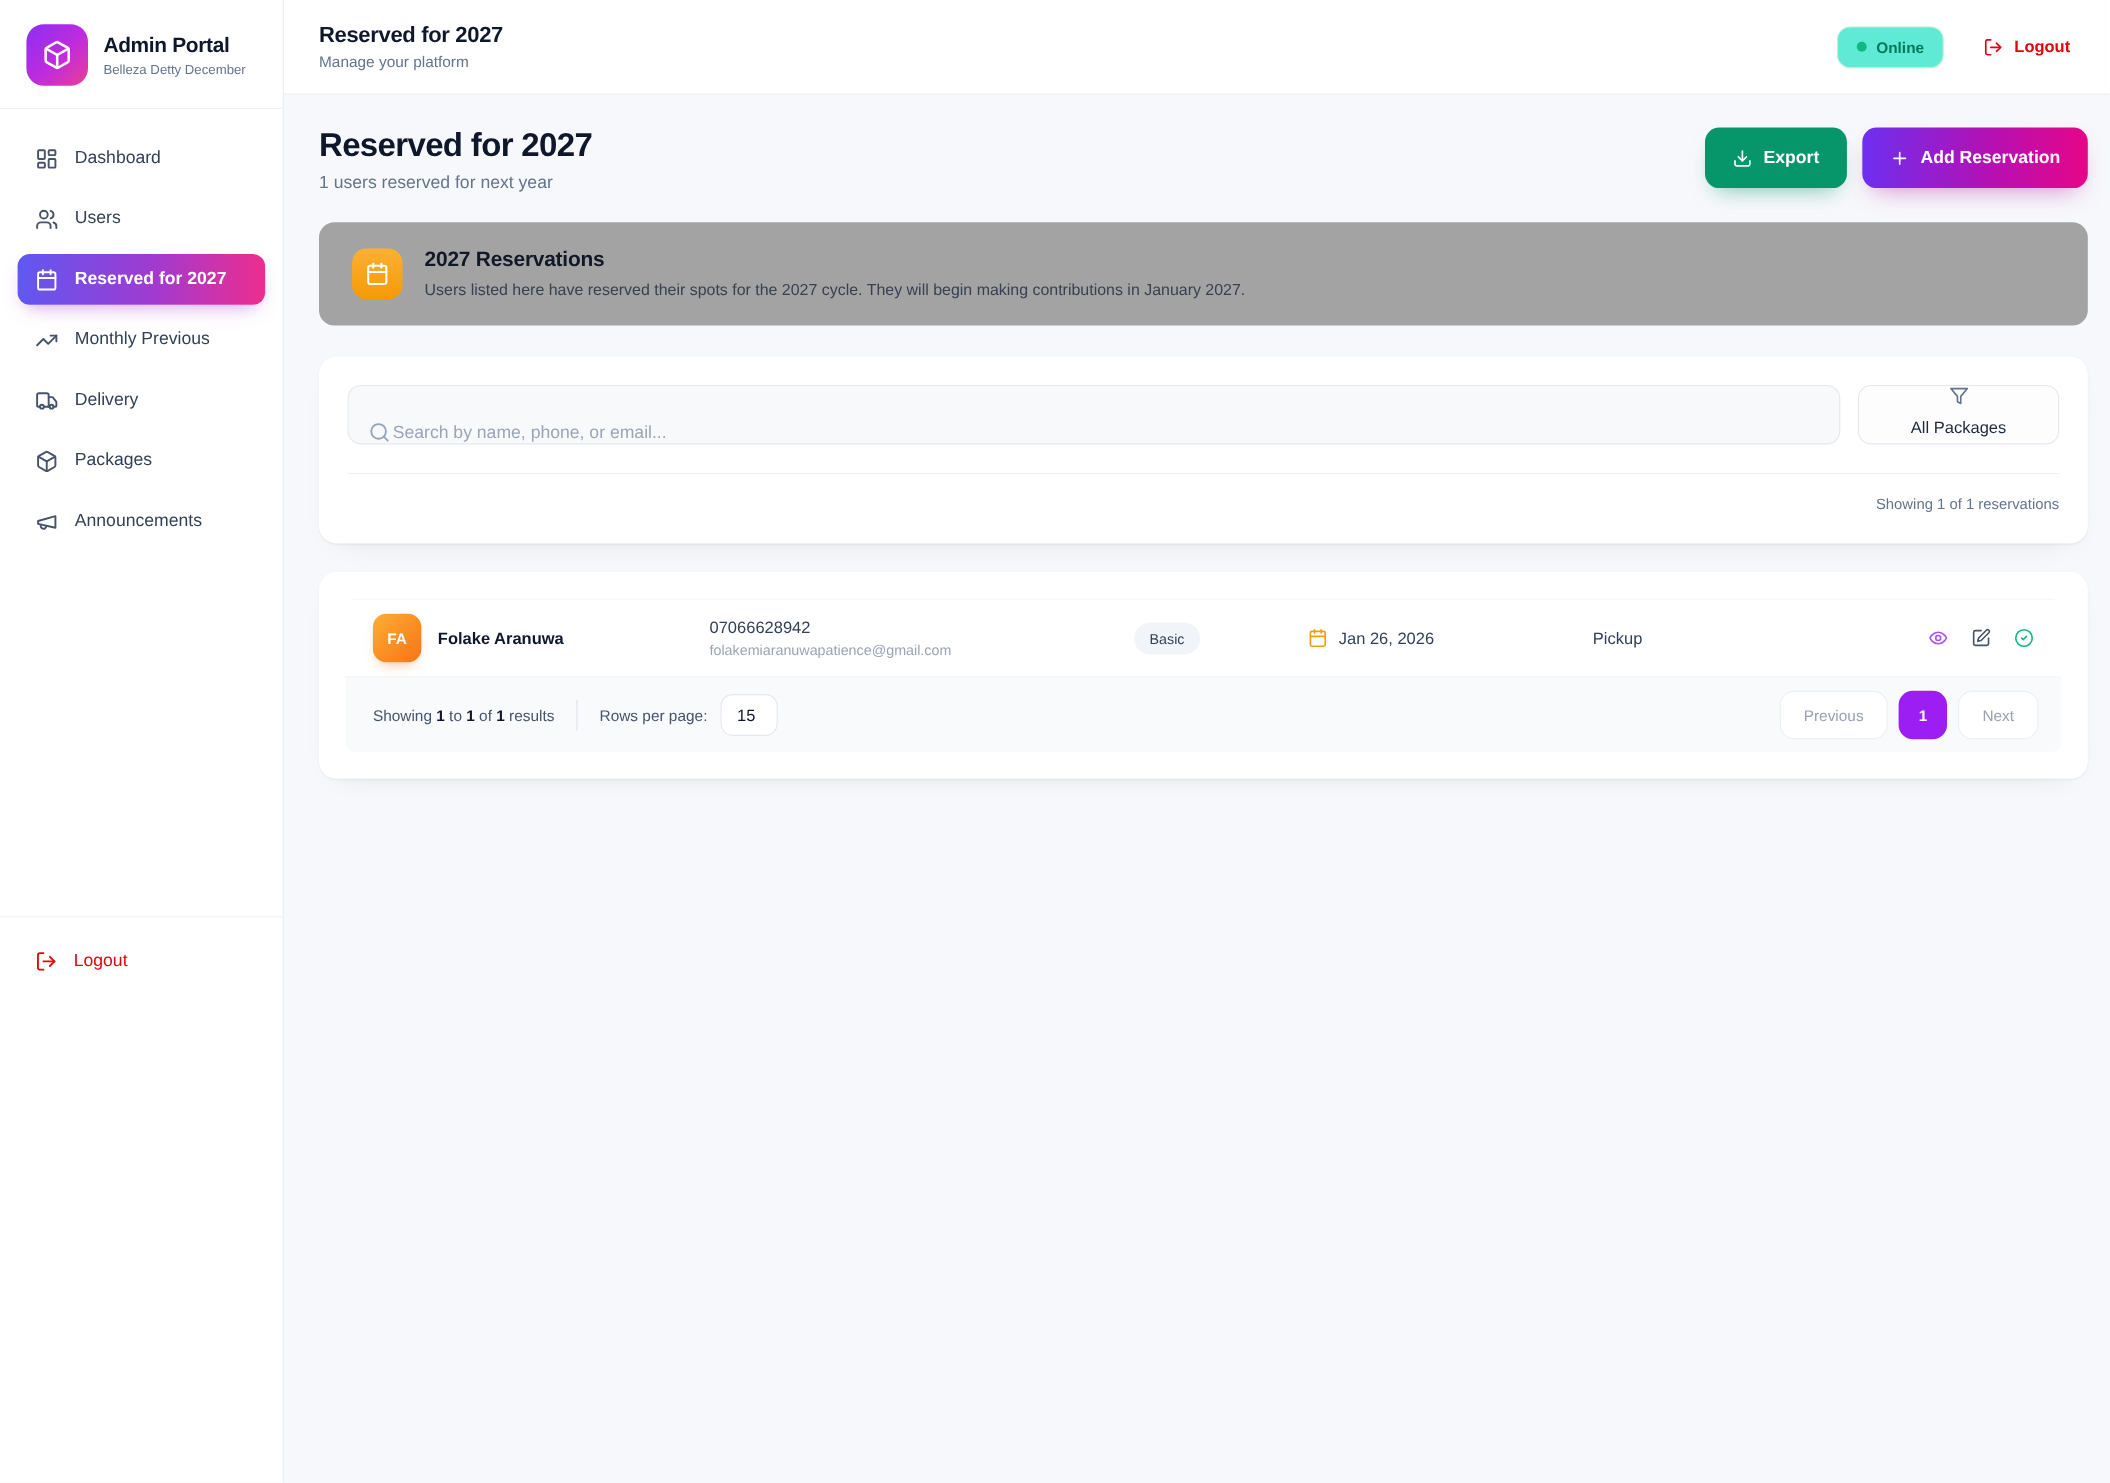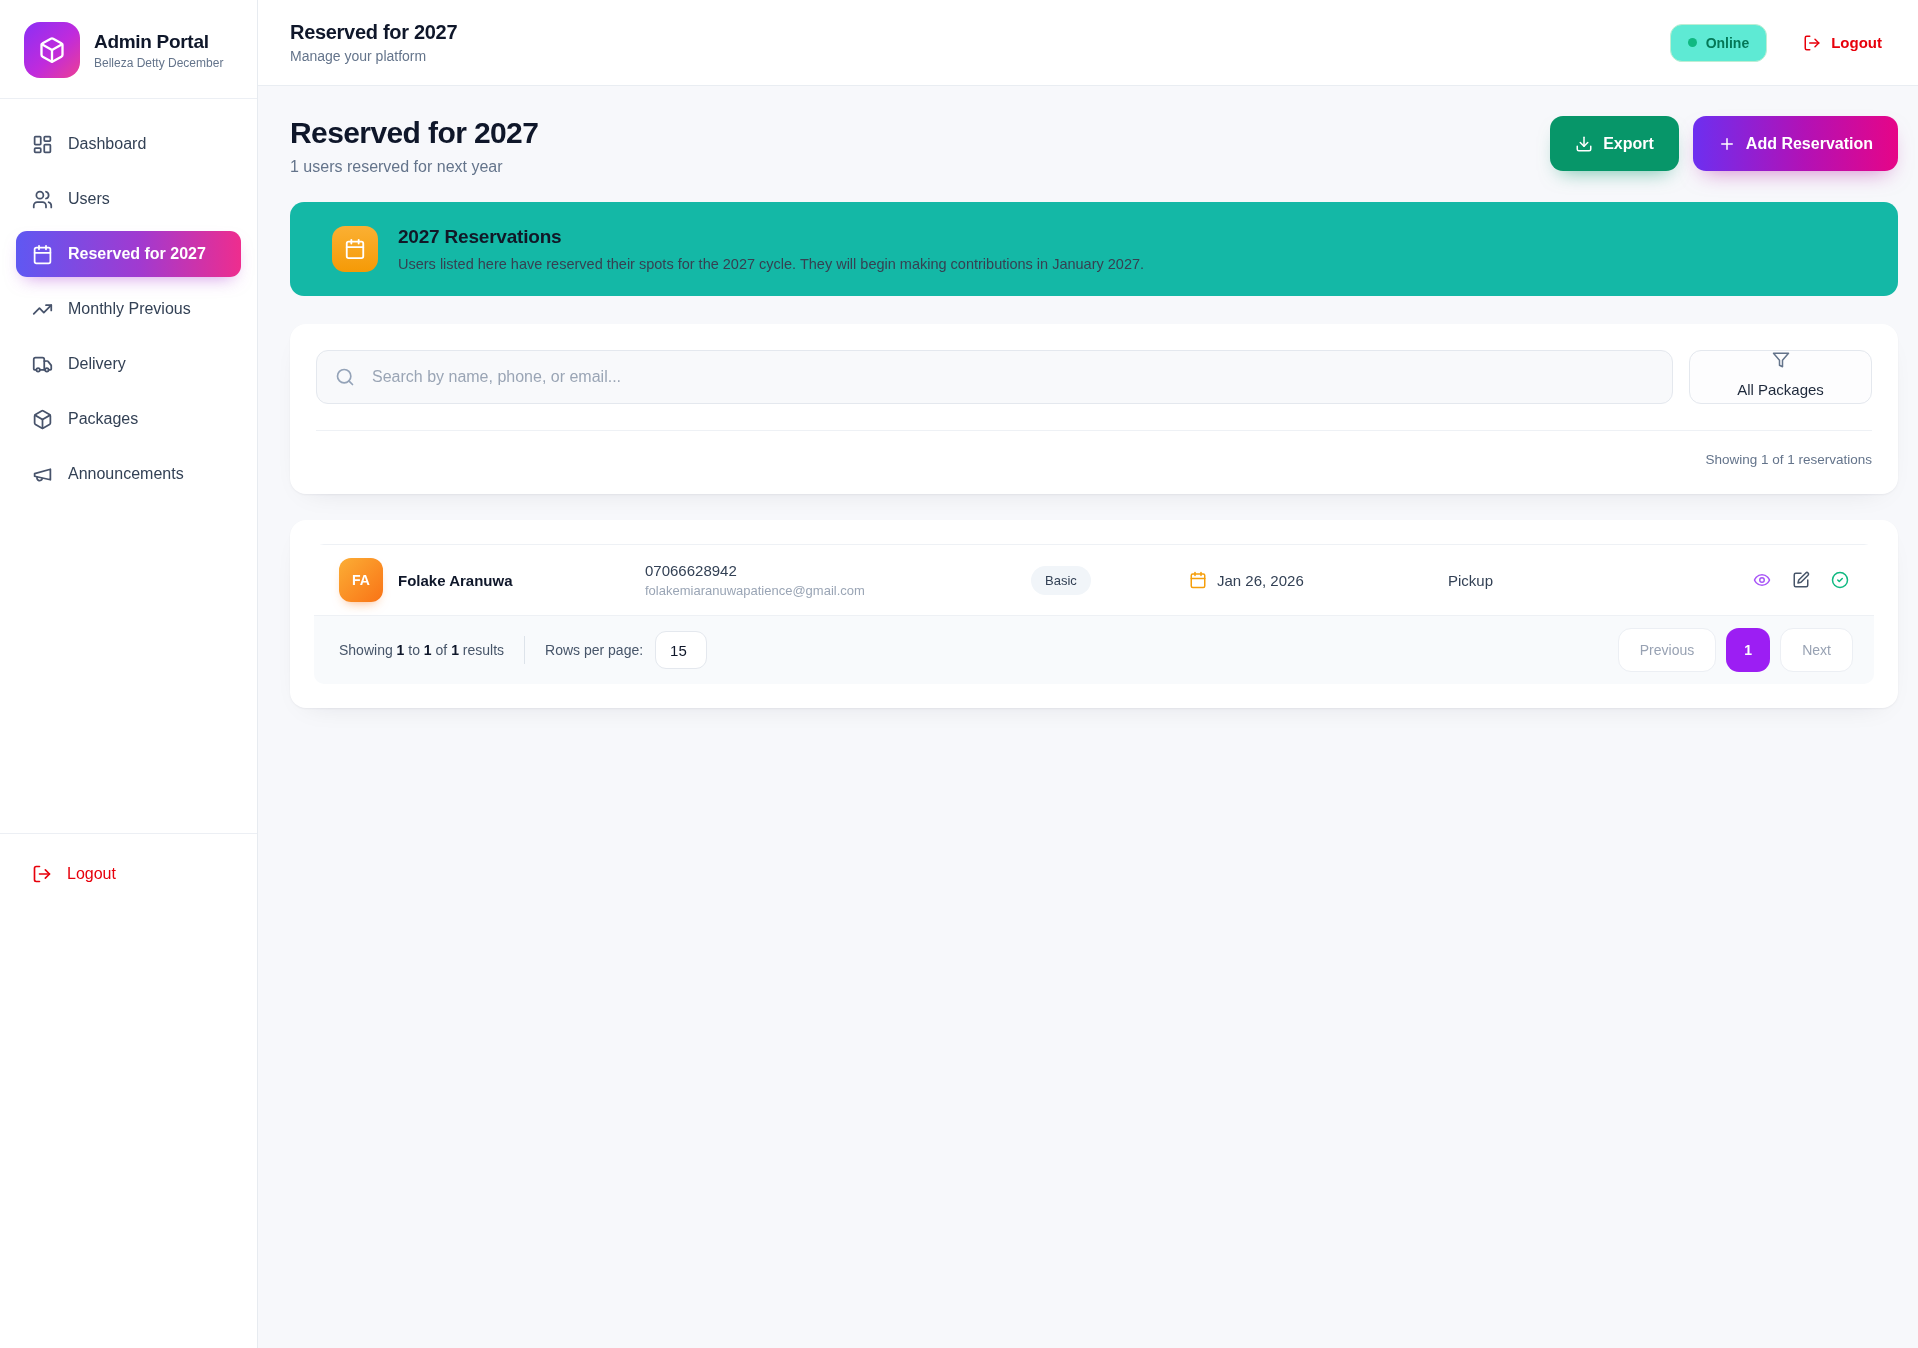--- a/index.html
+++ b/index.html
@@ -44,30 +44,30 @@
 
   .page-head { display:flex; align-items:flex-start; justify-content:space-between; }
   .page-title { font-size:30px; font-weight:800; color:#0f172a; letter-spacing:-0.6px; }
   .page-sub { font-size:16px; color:#64748b; margin-top:8px; }
   .head-actions { display:flex; gap:14px; }
   .btn { display:flex; align-items:center; gap:10px; height:55px; padding:0 25px; border:none; border-radius:13px; font-family:inherit; font-size:16px; font-weight:600; color:#ffffff; cursor:pointer; }
   .btn svg { width:18px; height:18px; stroke:#ffffff; }
   .btn-export { background:#079669; box-shadow:0 10px 20px -10px rgba(7,150,105,.6); }
   .btn-add { background:linear-gradient(90deg,#6d2ff0 0%,#b311b5 55%,#e60587 100%); box-shadow:0 10px 22px -10px rgba(180,20,160,.55); }
 
-  .banner { margin-top:26px; background:#14b8a6; border-radius:14px; padding:24px 42px; display:flex; align-items:flex-start; gap:20px; }
+  .banner { margin-top:26px; background:#a3a3a3; border-radius:14px; padding:24px 30px; display:flex; align-items:flex-start; gap:20px; }
   .banner-icon { width:46px; height:46px; border-radius:13px; background:linear-gradient(180deg,#fbAE24 0%,#f59e0b 100%); background:linear-gradient(180deg,#fbb033,#f59a06); display:flex; align-items:center; justify-content:center; flex-shrink:0; }
   .banner-icon svg { width:22px; height:22px; stroke:#ffffff; }
   .banner-title { font-size:19px; font-weight:700; color:#111827; letter-spacing:-0.2px; }
   .banner-desc { font-size:14.5px; color:#364152; margin-top:8px; }
 
   .card { background:#ffffff; border-radius:16px; box-shadow:0 1px 2px rgba(15,23,42,.05), 0 10px 28px -18px rgba(15,23,42,.15); }
   .search-card { margin-top:28px; padding:26px; }
   .search-row { display:flex; gap:16px; }
-  .search-box { flex:1; display:flex; align-items:center; gap:17px; height:54px; background:#f8f9fb; border:1px solid #e4e8ee; border-radius:12px; padding:0 18px; }
+  .search-box { flex:1; display:flex; align-items:flex-end; gap:2px; height:54px; background:#f8f9fb; border:1px solid #e4e8ee; border-radius:12px; padding:0 18px; }
   .search-box svg { width:20px; height:20px; stroke:#94a3b8; flex-shrink:0; }
   .search-box input { flex:1; border:none; outline:none; background:transparent; font-family:inherit; font-size:16px; color:#334155; }
   .search-box input::placeholder { color:#9aa5b5; }
   .filter-btn { display:flex; align-items:center; gap:12px; height:54px; padding:0 22px; min-width:183px; background:#fdfdfe; border:1px solid #e4e8ee; border-radius:12px; cursor:pointer;flex-direction:column; }
   .filter-btn svg { width:18px; height:18px; stroke:#64748b; }
   .filter-btn span { font-size:15px; font-weight:500; color:#1e293b; }
   .search-foot { border-top:1px solid #eef1f5; margin-top:26px; padding-top:19px; text-align:right; }
   .search-summary { font-size:13.5px; color:#64748b; }
 
   .table-card { margin-top:26px; padding:24px; }

